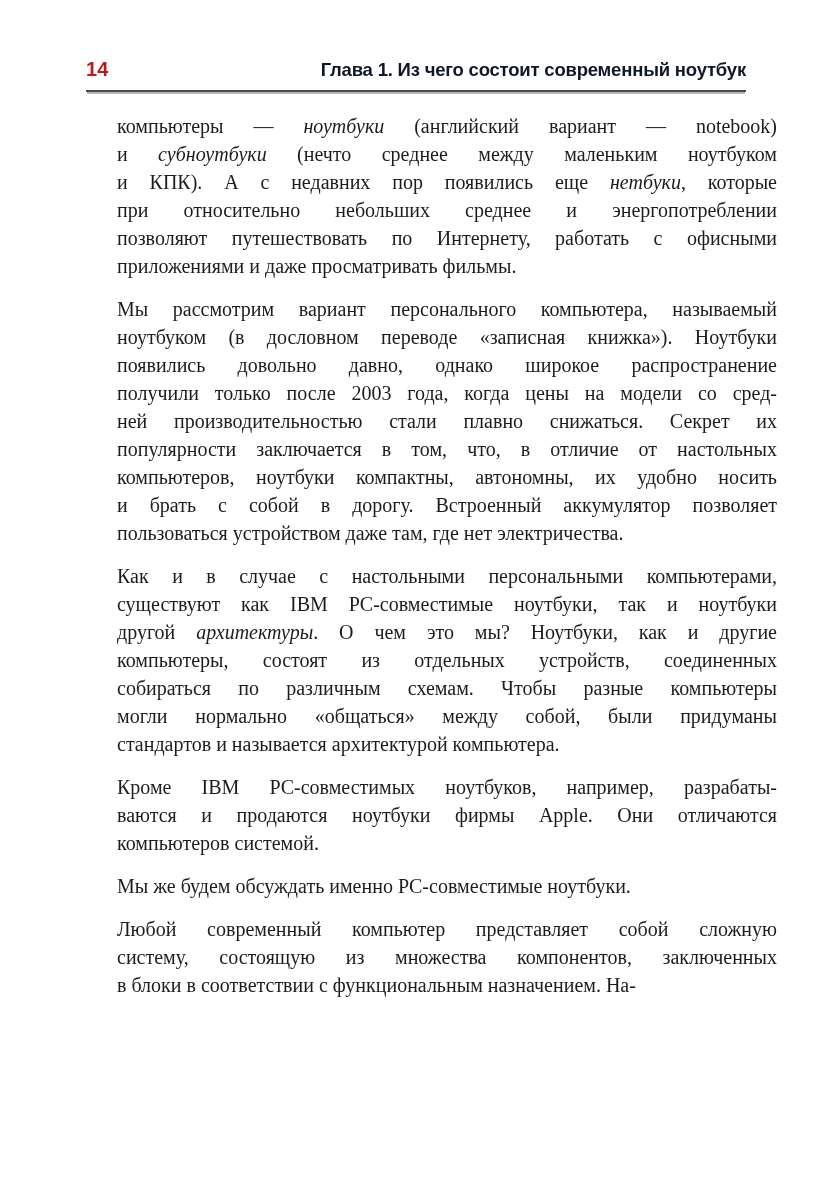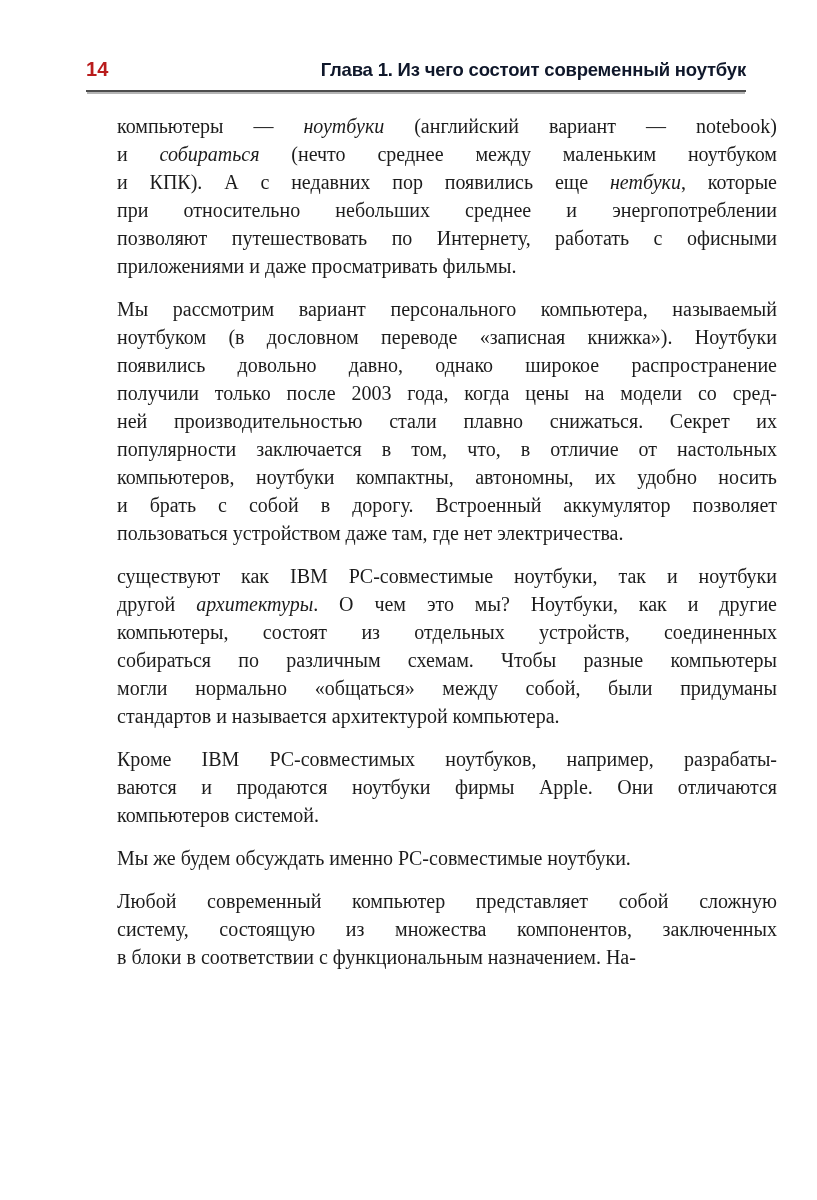--- a/index.html
+++ b/index.html
@@ -69,38 +69,39 @@
 <body>
 
 <div class="page">
   <header class="page-header">
     <span class="page-number">14</span>
     <span class="chapter-title">Глава 1. Из чего состоит современный ноутбук</span>
   </header>
   <main class="body-text" id="body-text">
       <div class="paragraph">
         <div class="line"><span>компьютеры — </span><span class="italic">ноутбуки</span><span> (английский вариант — notebook)</span></div>
-        <div class="line"><span>и </span><span class="italic">собираться</span><span> (нечто среднее между маленьким ноутбуком</span></div>
+        <div class="line"><span>и </span><span class="italic">субноутбуки</span><span> (нечто среднее между маленьким ноутбуком</span></div>
         <div class="line"><span>и КПК). А с недавних пор появились еще </span><span class="italic">нетбуки</span><span>, которые</span></div>
         <div class="line"><span>при относительно небольших среднее и энергопотреблении</span></div>
         <div class="line"><span>позволяют путешествовать по Интернету, работать с офисными</span></div>
         <div class="line last"><span>приложениями и даже просматривать фильмы.</span></div>
       </div>
       <div class="paragraph">
         <div class="line"><span>Мы рассмотрим вариант персонального компьютера, называемый</span></div>
         <div class="line"><span>ноутбуком (в дословном переводе «записная книжка»). Ноутбуки</span></div>
         <div class="line"><span>появились довольно давно, однако широкое распространение</span></div>
         <div class="line"><span>получили только после 2003 года, когда цены на модели со сред-</span></div>
         <div class="line"><span>ней производительностью стали плавно снижаться. Секрет их</span></div>
         <div class="line"><span>популярности заключается в том, что, в отличие от настольных</span></div>
         <div class="line"><span>компьютеров, ноутбуки компактны, автономны, их удобно носить</span></div>
         <div class="line"><span>и брать с собой в дорогу. Встроенный аккумулятор позволяет</span></div>
         <div class="line last"><span>пользоваться устройством даже там, где нет электричества.</span></div>
       </div>
       <div class="paragraph">
+        <div class="line"><span>Как и в случае с настольными персональными компьютерами,</span></div>
         <div class="line"><span>существуют как IBM PC-совместимые ноутбуки, так и ноутбуки</span></div>
         <div class="line"><span>другой </span><span class="italic">архитектуры</span><span>. О чем это мы? Ноутбуки, как и другие</span></div>
         <div class="line"><span>компьютеры, состоят из отдельных устройств, соединенных</span></div>
         <div class="line"><span>собираться по различным схемам. Чтобы разные компьютеры</span></div>
         <div class="line"><span>могли нормально «общаться» между собой, были придуманы</span></div>
         <div class="line last"><span>стандартов и называется архитектурой компьютера.</span></div>
       </div>
       <div class="paragraph">
         <div class="line"><span>Кроме IBM PC-совместимых ноутбуков, например, разрабаты-</span></div>
         <div class="line"><span>ваются и продаются ноутбуки фирмы Apple. Они отличаются</span></div>

